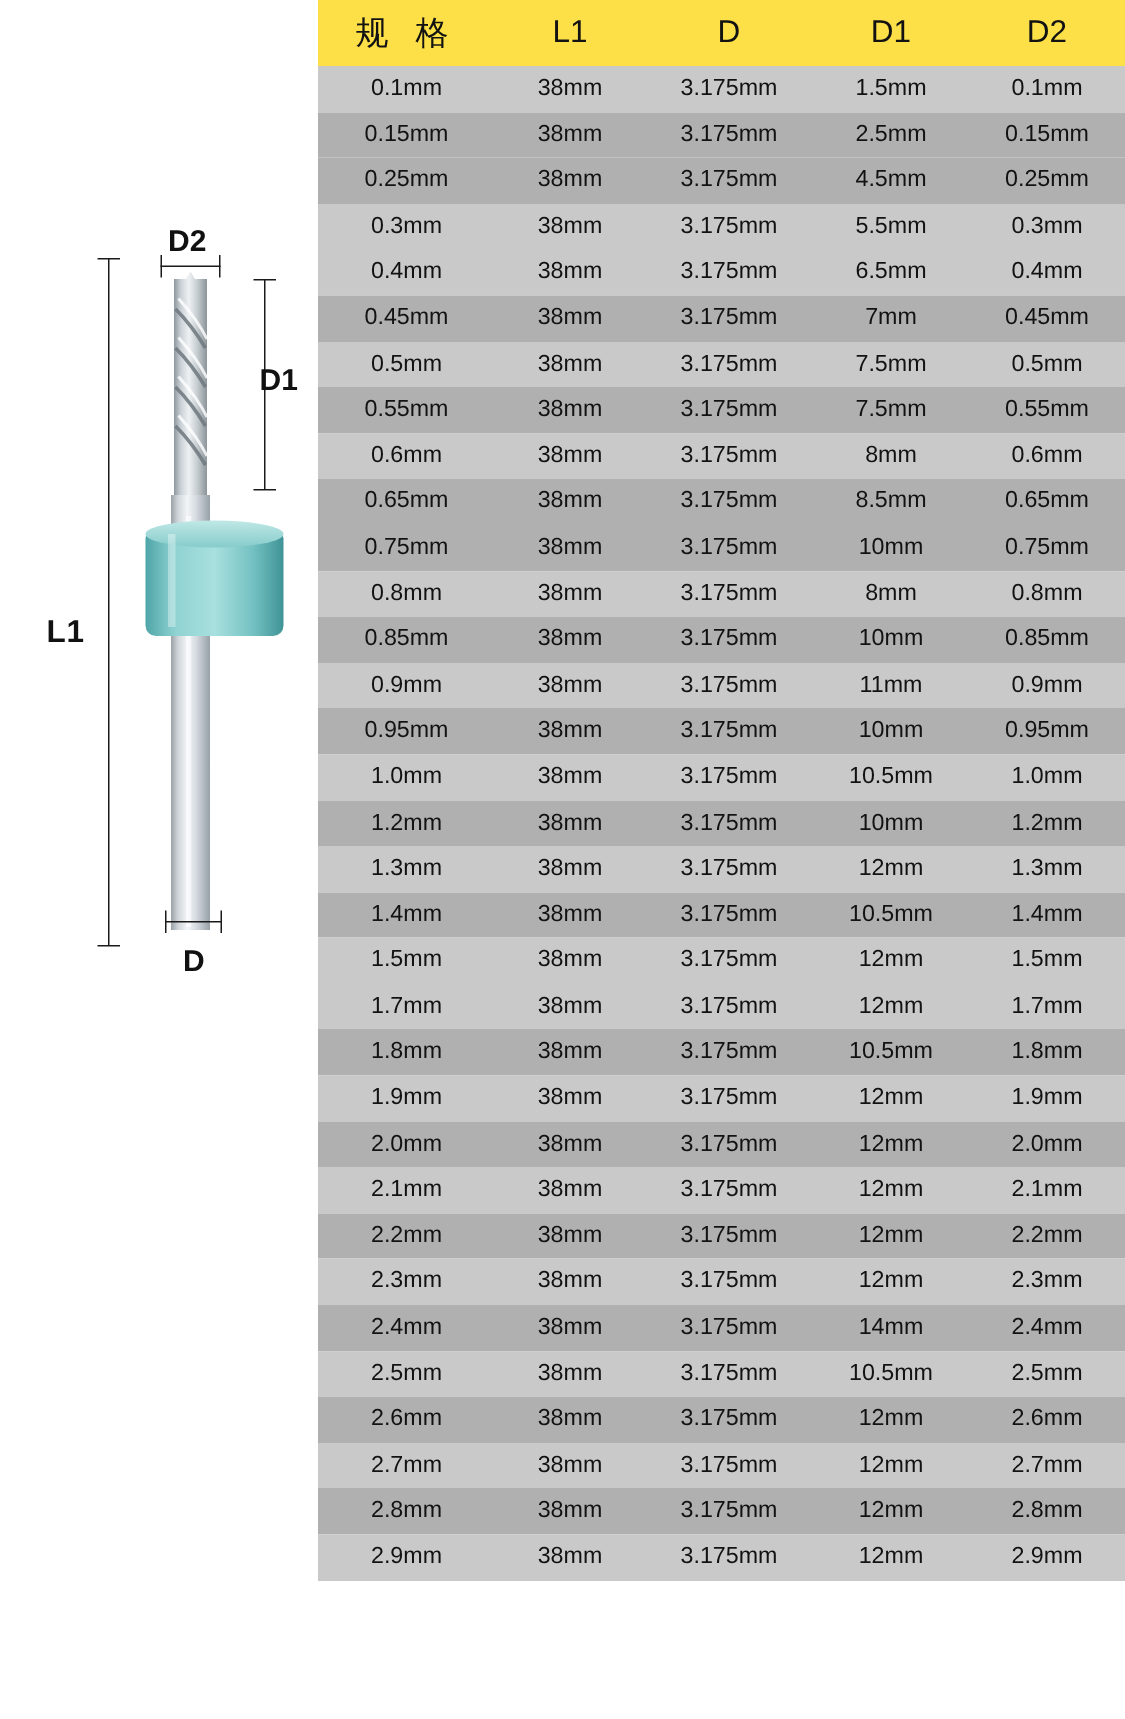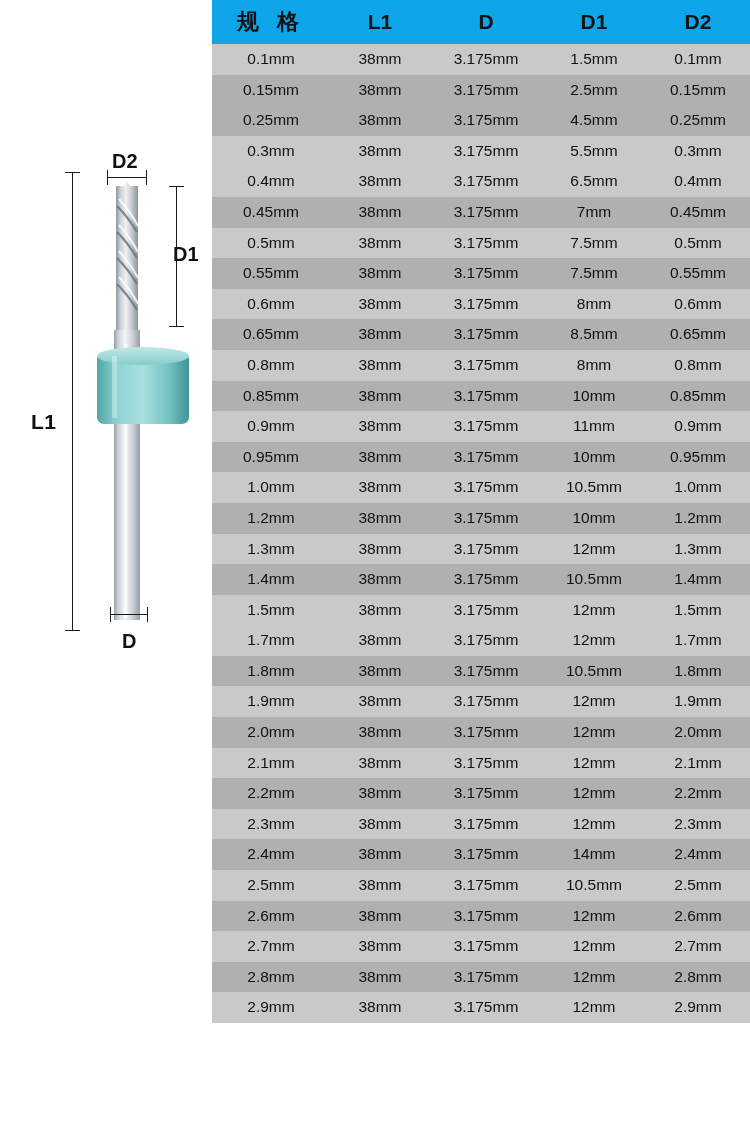--- a/index.html
+++ b/index.html
@@ -192,22 +192,22 @@
     text-align: center;
     font-size: 15.5px;
     color: #121212;
     height: 30.6px;
     padding: 0;
     line-height: 30.6px;
     white-space: nowrap;
   }
   table.spec thead th {
     font-size: 21px;
-    font-weight: bold;
-    background: #0ea5e9;
+    font-weight: normal;
+    background: #fde047;
     height: 44px;
     line-height: 44px;
   }
   table.spec thead th.spec-col {
     letter-spacing: 6px;
     font-size: 22px;
   }
   tr.odd td { background: #c9c9c9; }
   tr.even td { background: #b0b0b0; }
 
@@ -386,20 +386,27 @@
             <td>8mm</td>
             <td>0.6mm</td>
           </tr>
           <tr class="even">
             <td>0.65mm</td>
             <td>38mm</td>
             <td>3.175mm</td>
             <td>8.5mm</td>
             <td>0.65mm</td>
           </tr>
+          <tr class="even">
+            <td>0.75mm</td>
+            <td>38mm</td>
+            <td>3.175mm</td>
+            <td>10mm</td>
+            <td>0.75mm</td>
+          </tr>
           <tr class="odd">
             <td>0.8mm</td>
             <td>38mm</td>
             <td>3.175mm</td>
             <td>8mm</td>
             <td>0.8mm</td>
           </tr>
           <tr class="even">
             <td>0.85mm</td>
             <td>38mm</td>

